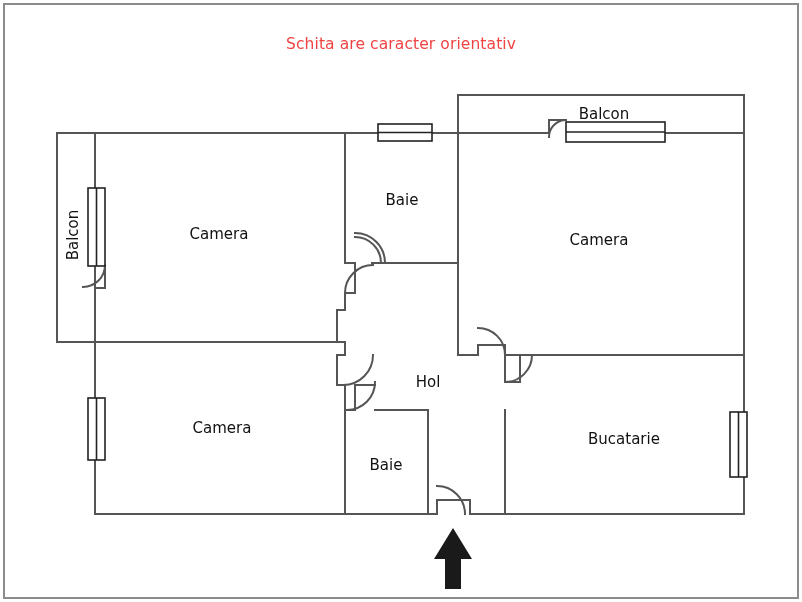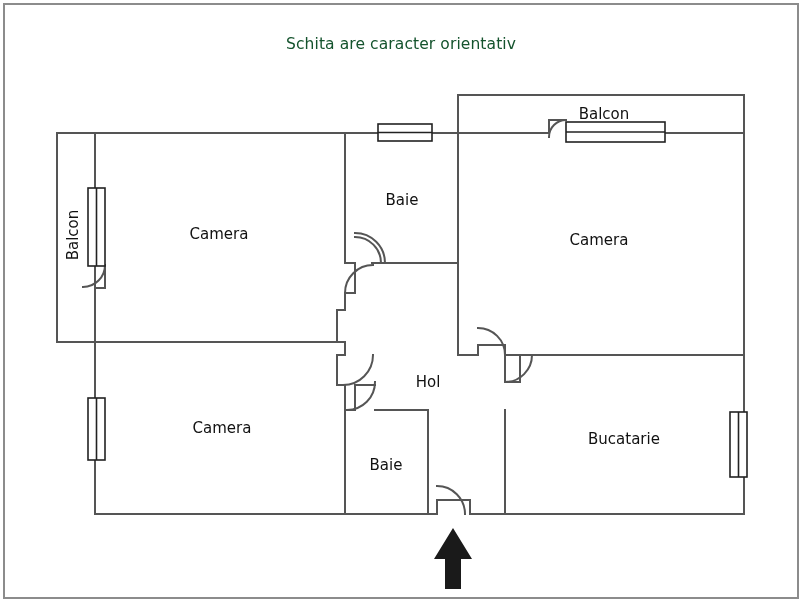--- a/index.html
+++ b/index.html
@@ -30,21 +30,21 @@
     box-sizing: border-box;
     pointer-events: none;
   }
   #plan-title {
     position: absolute;
     left: 0;
     top: 35px;
     width: 802px;
     text-align: center;
     font-size: 15.5px;
-    color: #14532d;
+    color: #ef4444;
     letter-spacing: 0.1px;
   }
   #floorplan-svg {
     position: absolute;
     left: 0;
     top: 0;
   }
   .room-label {
     font-family: "DejaVu Sans", sans-serif;
     font-size: 15px;

